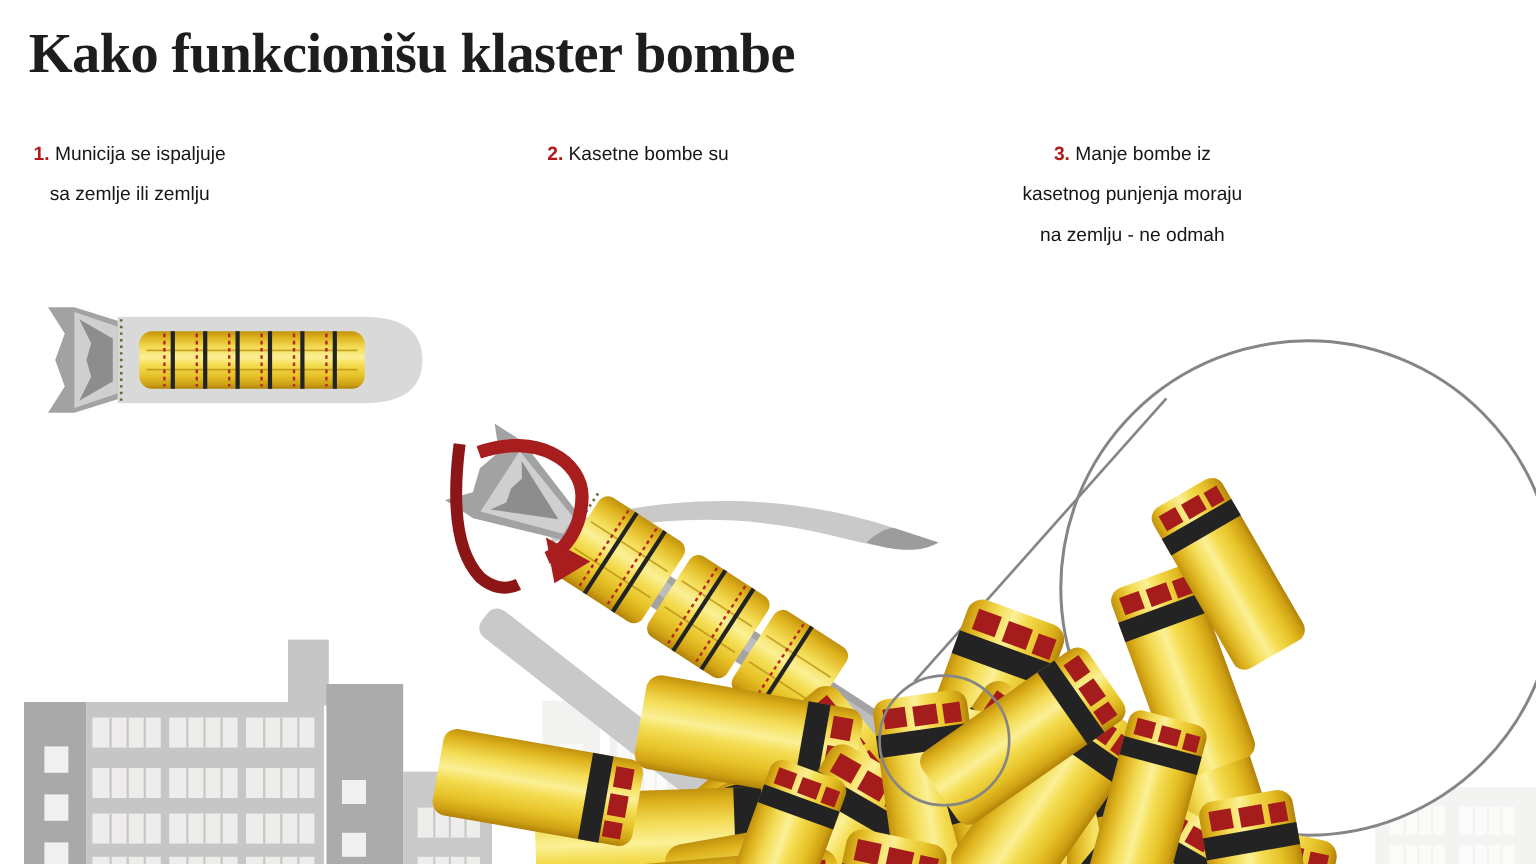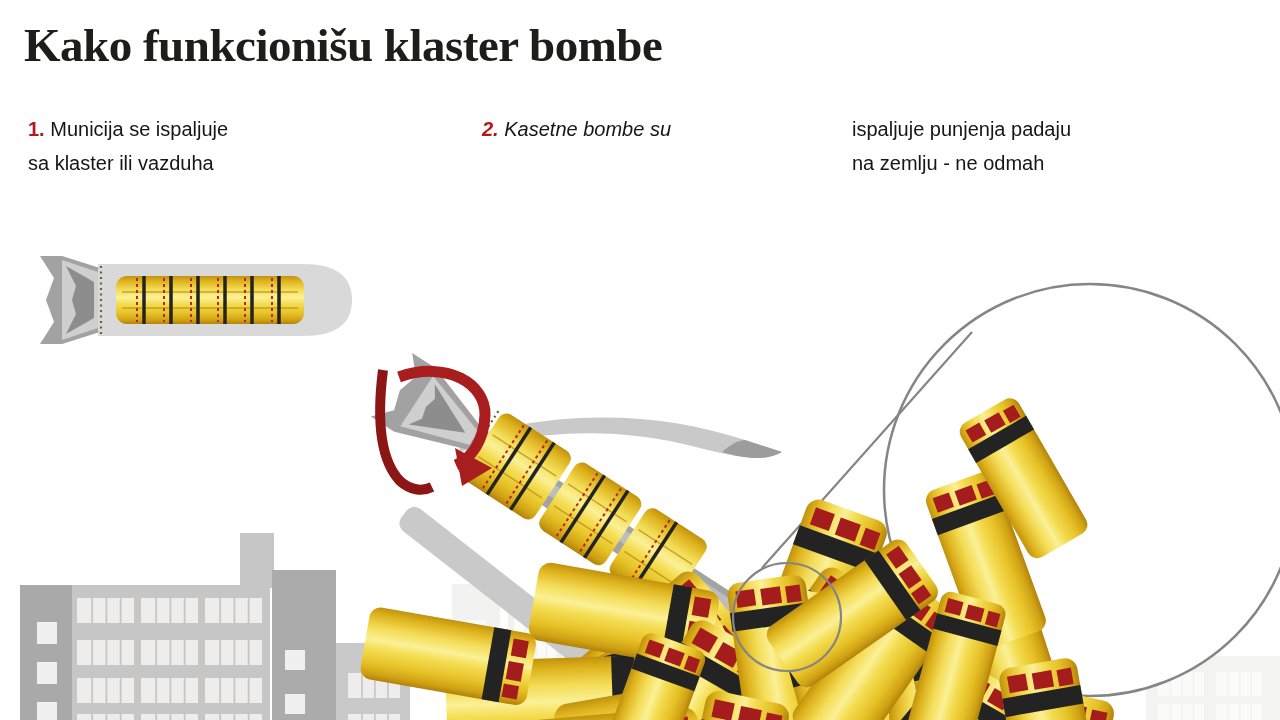--- a/index.html
+++ b/index.html
@@ -2,24 +2,24 @@
 <html><head>
 <meta charset="utf-8">
 <style>
   html,body{margin:0;padding:0;}
   body{width:1280px;height:720px;background:#ffffff;overflow:hidden;position:relative;
        font-family:"Liberation Sans",sans-serif;}
   .stage{position:absolute;inset:0;width:1280px;height:720px;}
   h1.title{position:absolute;left:24px;top:18px;margin:0;
        font-family:"Liberation Serif","DejaVu Serif",serif;
        font-weight:bold;font-size:47px;letter-spacing:-0.5px;color:#1d1d1b;}
-  .step{position:absolute;font-size:20px;line-height:34px;color:#161616;}
+  .step{position:absolute;font-size:16px;line-height:34px;color:#161616;text-align:center;}
   .step .num{color:#b31919;font-weight:bold;}
   .step1{left:28px;top:112px;}
-  .step2{left:482px;top:112px;font-style:italic;}
+  .step2{left:456px;top:112px;}
   .step3{left:852px;top:112px;}
   svg{position:absolute;left:0;top:0;}
 </style>
 </head>
 <body>
 
 <div class="stage">
 
   <svg id="scene" width="1280" height="720" viewBox="0 0 1280 720">
     <defs>
@@ -420,23 +420,24 @@
         <use transform="translate(1058 444) rotate(20) scale(2.05)" href="#subm" xlink:href="#subm"></use>
         <use transform="translate(1172 534) rotate(-7) scale(1.18)" href="#subm" xlink:href="#subm"></use>
         <use transform="translate(990 592) rotate(-2) scale(0.64)" href="#subm" xlink:href="#subm"></use>
       </g>
   </svg>
 
   <h1 class="title">Kako funkcionišu klaster bombe</h1>
   <div id="steps">
       <div class="step step1">
         <div class="sline"><span class="num">1. </span>Municija se ispaljuje</div>
-        <div class="sline">sa klaster ili vazduha</div>
+        <div class="sline">sa zemlje ili zemlju</div>
       </div>
       <div class="step step2">
         <div class="sline"><span class="num">2. </span>Kasetne bombe su</div>
       </div>
       <div class="step step3">
-        <div class="sline">ispaljuje punjenja padaju</div>
+        <div class="sline"><span class="num">3. </span>Manje bombe iz</div>
+        <div class="sline">kasetnog punjenja moraju</div>
         <div class="sline">na zemlju - ne odmah</div>
       </div>
     </div>
 </div>
 
 </body></html>

